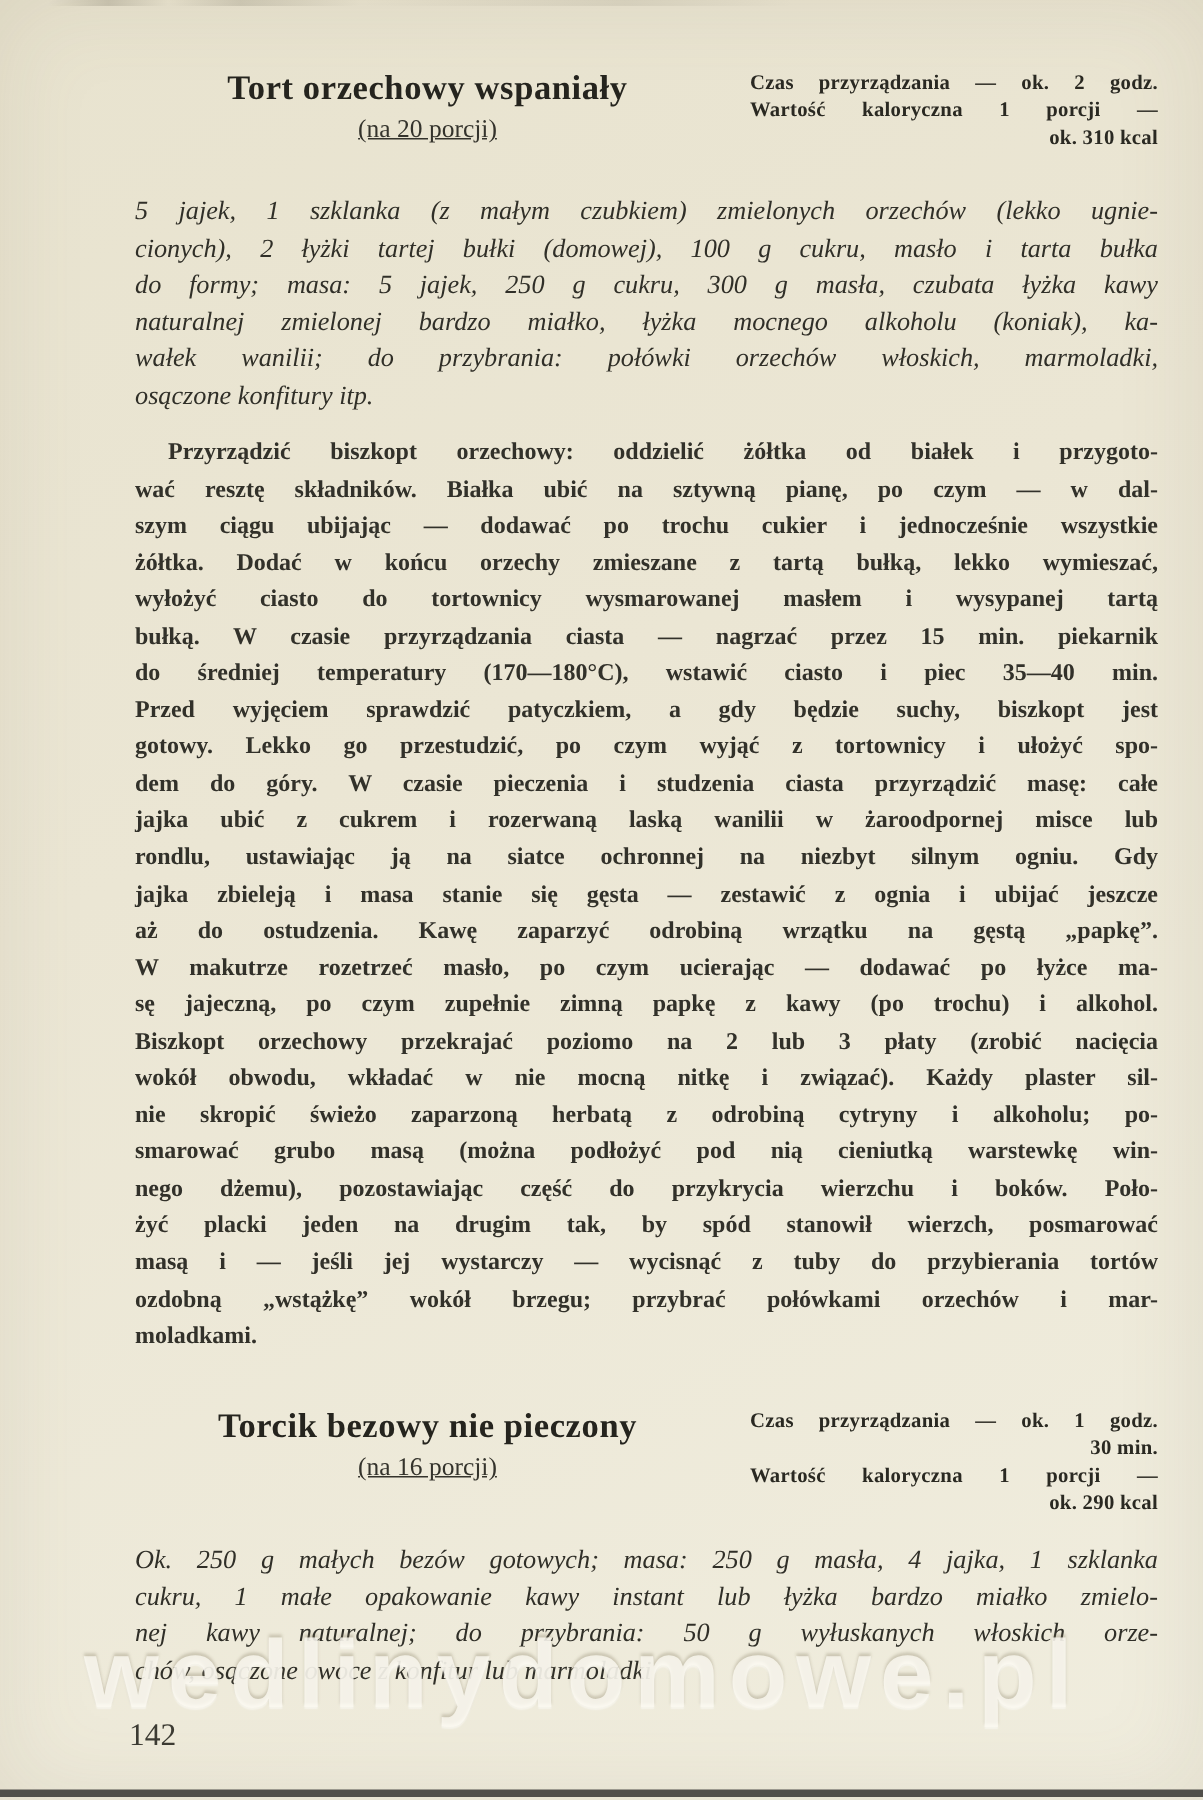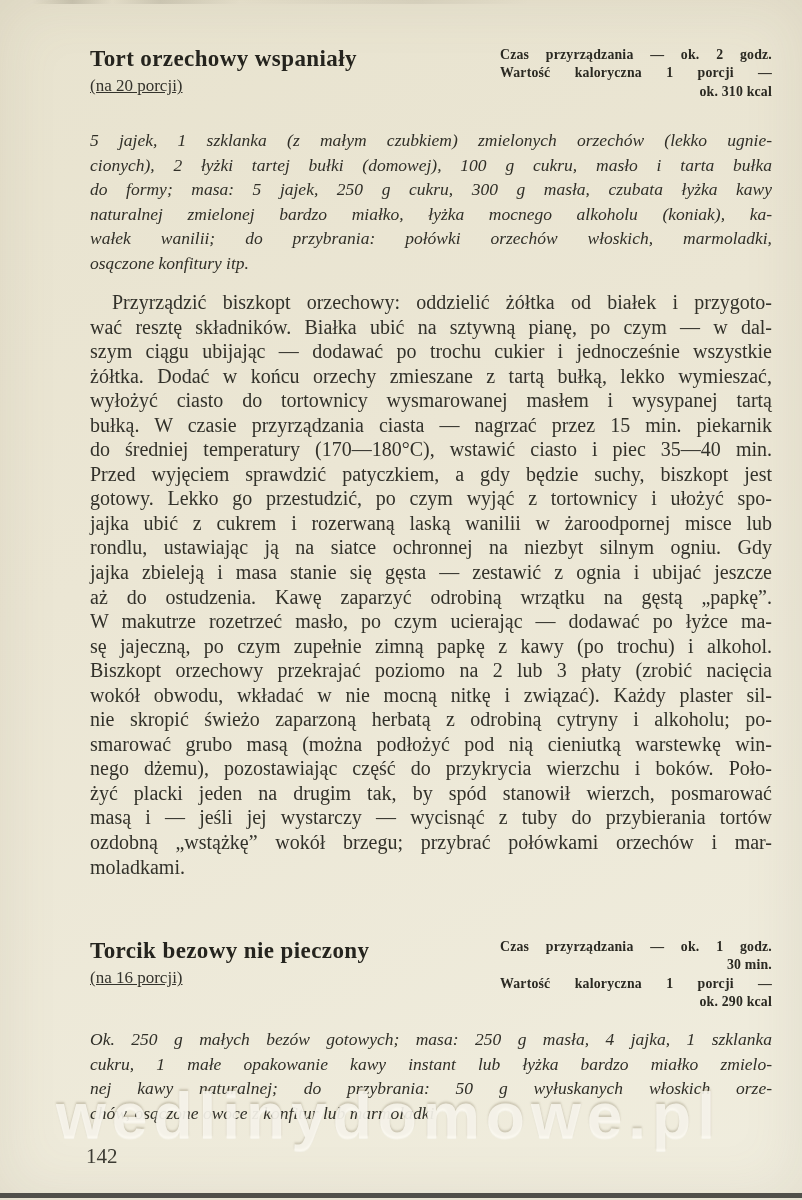--- a/index.html
+++ b/index.html
@@ -14,39 +14,39 @@
   }
   .page::before { 
     content: ""; position: absolute; top: 0; left: 0; right: 0; height: 4px;
     background: linear-gradient(90deg, transparent 4%, rgba(95,90,72,.22) 9%,
       transparent 14%, rgba(95,90,72,.18) 20%, transparent 30%,
       rgba(95,90,72,.10) 52%, transparent 66%);
   }
   .recipe-header { position: absolute; left: 90px; width: 682px; display: flex; justify-content: space-between; }
   .rh1 { top: 46px; }
   .rh2 { top: 938px; }
-  .title-col { flex: 1 1 auto; padding-right: 20px; }
+  .title-col { flex: 1 1 auto; padding-right: 20px; text-align: center; }
   .title {
     margin: 0; font-size: 23px; font-weight: bold; letter-spacing: 0.4px;
     color: #25241e; line-height: 1.15;
   }
   .servings { font-size: 17px; color: #34332c; margin-top: 4px; text-decoration: underline; }
   .info-block {
     width: 272px; flex: 0 0 272px; font-weight: bold; font-size: 13.8px;
     line-height: 18.4px; color: #2a2922; letter-spacing: 0.2px;
   }
   .para { position: absolute; left: 90px; width: 682px; color: #32312a; }
   .para .line, .info-block .line { text-align: justify; text-align-last: justify; }
   .para .line.last { text-align-last: left; }
   .line.right { text-align: center; text-align-last: right; }
   .indent .line:first-child { text-indent: 22px; }
   .ing1 { top: 128px; }
   .body1 { top: 290px; }
   .ing2 { top: 1027px; }
-  .para.roman { font-size: 20px; line-height: 24.55px; }
+  .para.roman { font-size: 16px; line-height: 24.55px; font-weight: bold; }
   .para.ital  { font-style: italic; font-size: 17.5px; line-height: 24.55px; color: #302f28; }
   .watermark {
     position: absolute; top: 1084px; left: 56px; white-space: nowrap;
     font-family: "Liberation Sans", "DejaVu Sans", sans-serif;
     font-weight: bold; font-size: 64px; letter-spacing: 6px; line-height: 1;
     color: rgba(251,249,240,0.82);
     text-shadow: 0 -2px 2px rgba(125,115,88,0.30), 0 1px 1px rgba(255,255,255,0.45);
   }
   .page-number { position: absolute; top: 1144px; left: 86px; font-size: 21px; color: #3c3b33; }
   .scan-edge { position: absolute; left: 0; right: 0; bottom: 2px; height: 5px; background: #504f4a; }
@@ -80,20 +80,21 @@
   <div class="para roman indent body1">
       <div class="line">Przyrządzić biszkopt orzechowy: oddzielić żółtka od białek i przygoto-</div>
       <div class="line">wać resztę składników. Białka ubić na sztywną pianę, po czym — w dal-</div>
       <div class="line">szym ciągu ubijając — dodawać po trochu cukier i jednocześnie wszystkie</div>
       <div class="line">żółtka. Dodać w końcu orzechy zmieszane z tartą bułką, lekko wymieszać,</div>
       <div class="line">wyłożyć ciasto do tortownicy wysmarowanej masłem i wysypanej tartą</div>
       <div class="line">bułką. W czasie przyrządzania ciasta — nagrzać przez 15 min. piekarnik</div>
       <div class="line">do średniej temperatury (170—180°C), wstawić ciasto i piec 35—40 min.</div>
       <div class="line">Przed wyjęciem sprawdzić patyczkiem, a gdy będzie suchy, biszkopt jest</div>
       <div class="line">gotowy. Lekko go przestudzić, po czym wyjąć z tortownicy i ułożyć spo-</div>
+      <div class="line">dem do góry. W czasie pieczenia i studzenia ciasta przyrządzić masę: całe</div>
       <div class="line">jajka ubić z cukrem i rozerwaną laską wanilii w żaroodpornej misce lub</div>
       <div class="line">rondlu, ustawiając ją na siatce ochronnej na niezbyt silnym ogniu. Gdy</div>
       <div class="line">jajka zbieleją i masa stanie się gęsta — zestawić z ognia i ubijać jeszcze</div>
       <div class="line">aż do ostudzenia. Kawę zaparzyć odrobiną wrzątku na gęstą „papkę”.</div>
       <div class="line">W makutrze rozetrzeć masło, po czym ucierając — dodawać po łyżce ma-</div>
       <div class="line">sę jajeczną, po czym zupełnie zimną papkę z kawy (po trochu) i alkohol.</div>
       <div class="line">Biszkopt orzechowy przekrajać poziomo na 2 lub 3 płaty (zrobić nacięcia</div>
       <div class="line">wokół obwodu, wkładać w nie mocną nitkę i związać). Każdy plaster sil-</div>
       <div class="line">nie skropić świeżo zaparzoną herbatą z odrobiną cytryny i alkoholu; po-</div>
       <div class="line">smarować grubo masą (można podłożyć pod nią cieniutką warstewkę win-</div>

